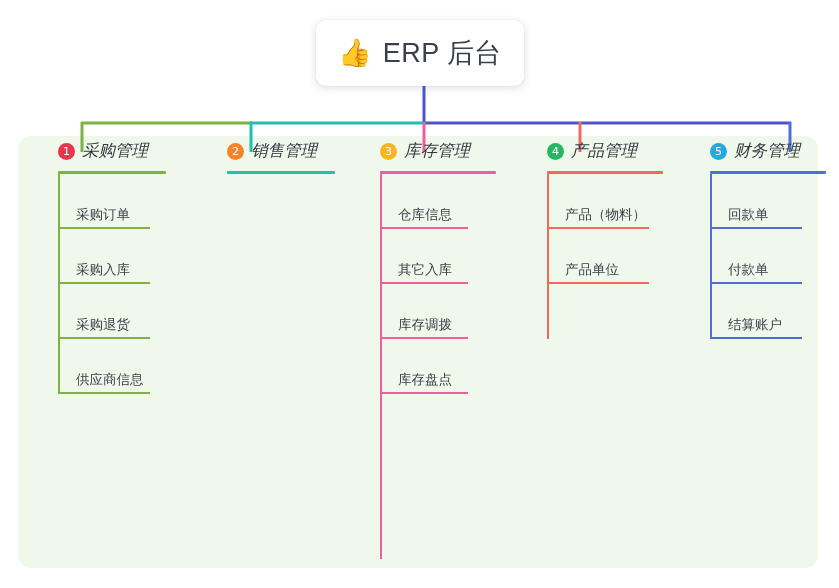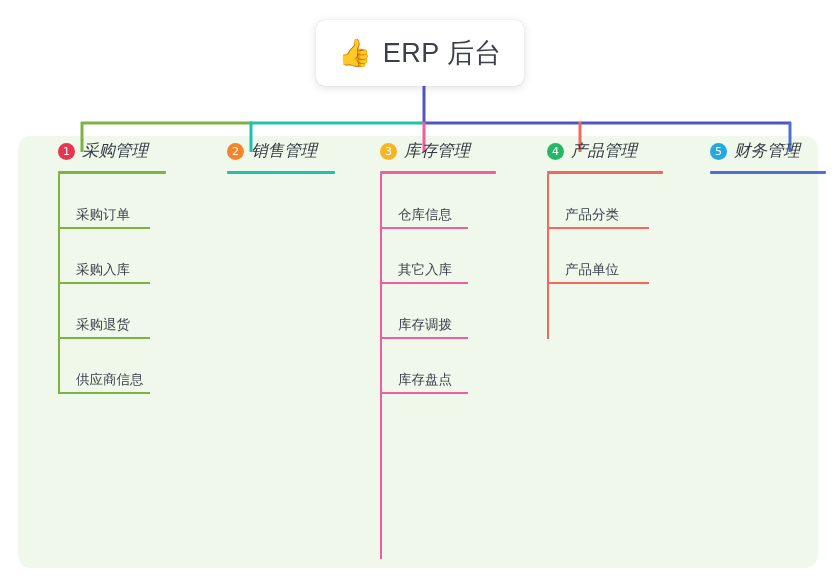--- a/index.html
+++ b/index.html
@@ -238,31 +238,46 @@
       </div>
       <div class="column" style="left: 527px;">
         <div class="col-header">
           <span class="col-badge" style="background: rgb(37, 184, 100);">4</span>
           <span class="col-title">产品管理</span>
         </div>
         <div class="col-rule" style="background: rgb(242, 104, 95); width: 116px;"></div>
         <div class="col-items">
           <div class="spine" style="background: rgb(242, 104, 95); height: 165px;"></div>
           <div class="item">
-            <span class="item-label">产品分类</span>
+            <span class="item-label">产品（物料）</span>
             <div class="item-rule" style="background: rgb(242, 104, 95); width: 102px;"></div>
           </div>
           <div class="item">
             <span class="item-label">产品单位</span>
             <div class="item-rule" style="background: rgb(242, 104, 95); width: 102px;"></div>
           </div>
         </div>
       </div>
       <div class="column" style="left: 690px;">
         <div class="col-header">
           <span class="col-badge" style="background: rgb(35, 168, 224);">5</span>
           <span class="col-title">财务管理</span>
         </div>
         <div class="col-rule" style="background: rgb(79, 111, 214); width: 116px;"></div>
+        <div class="col-items">
+          <div class="spine" style="background: rgb(79, 111, 214); height: 165px;"></div>
+          <div class="item">
+            <span class="item-label">回款单</span>
+            <div class="item-rule" style="background: rgb(79, 111, 214); width: 92px;"></div>
+          </div>
+          <div class="item">
+            <span class="item-label">付款单</span>
+            <div class="item-rule" style="background: rgb(79, 111, 214); width: 92px;"></div>
+          </div>
+          <div class="item">
+            <span class="item-label">结算账户</span>
+            <div class="item-rule" style="background: rgb(79, 111, 214); width: 92px;"></div>
+          </div>
+        </div>
       </div>
     </div>
 
 </div>
 
 </body></html>

